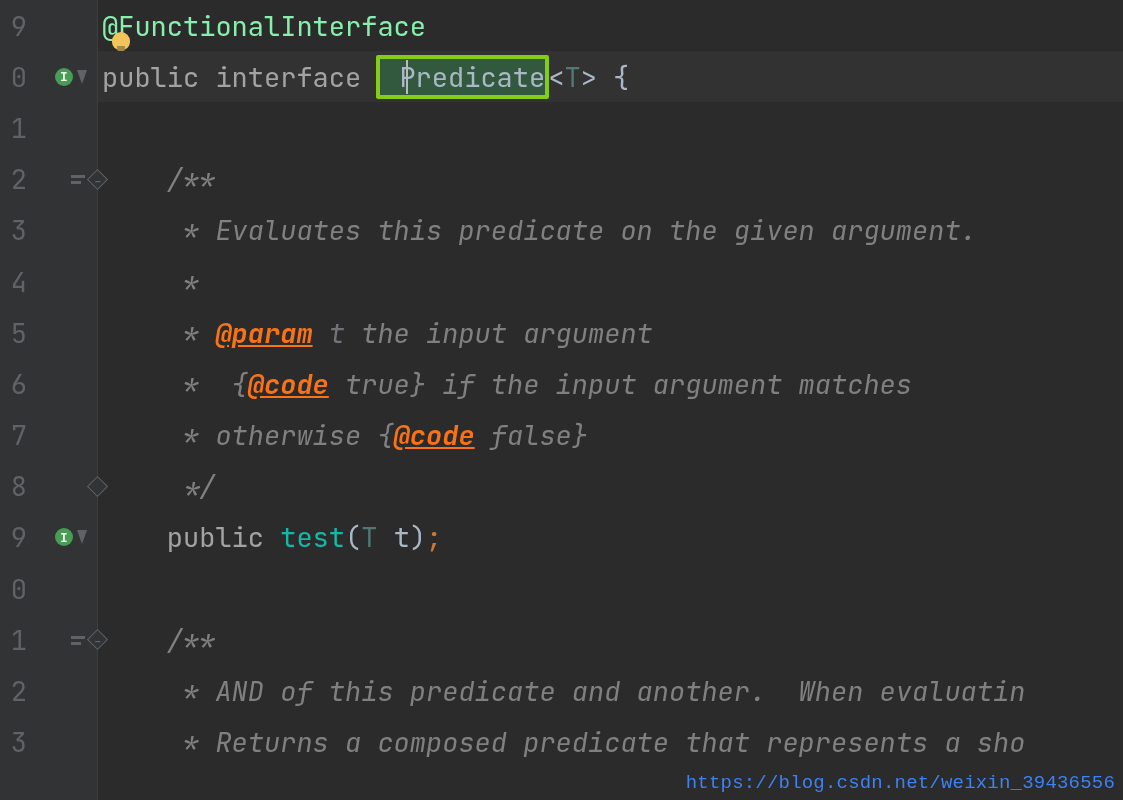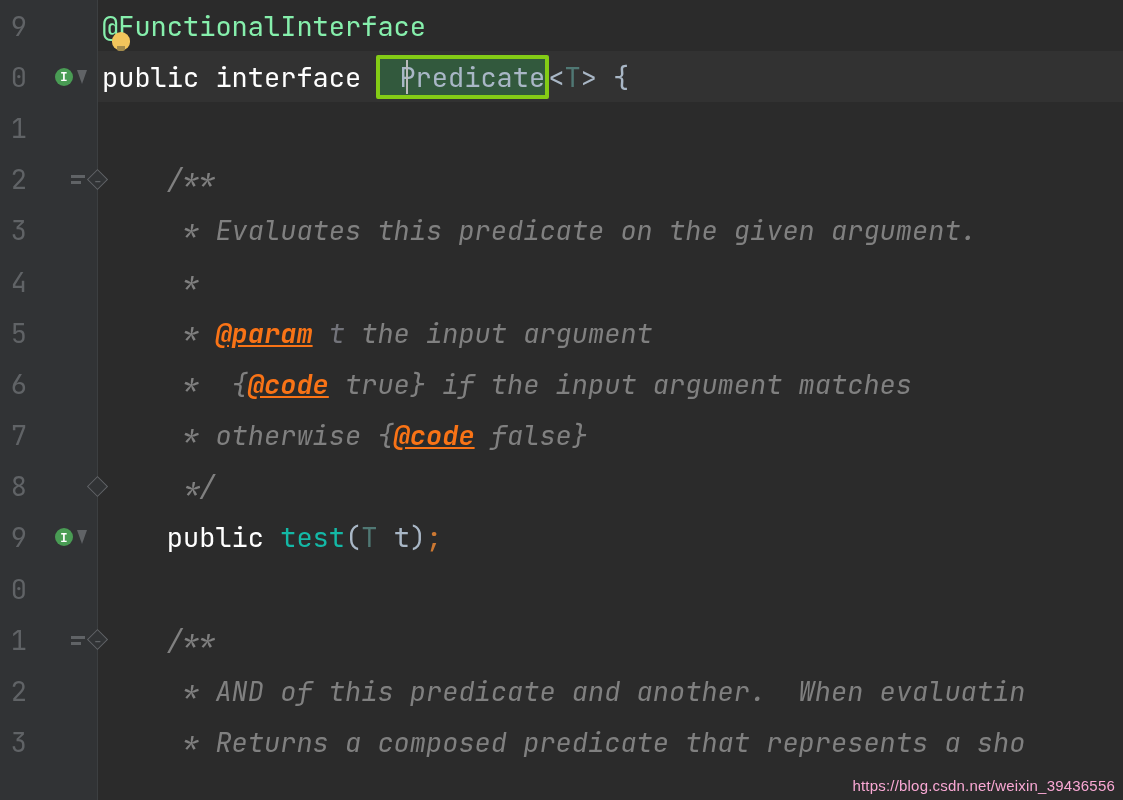--- a/index.html
+++ b/index.html
@@ -70,21 +70,21 @@
   .caret {
     position: absolute;
     width: 2px;
     height: 34px;
     background: #bbbbbb;
     left: 308px;
     top: 9px;
   }
   
   .anno   { color: #86efac; }          
-  .kw     { color: #ffffff; text-align: center; }          
+  .kw     { color: #a3a3a3; text-align: center; }          
   .typeParam { color: #507874; }       
   .plain  { color: #a9b7c6; }
   .method { color: #14b8a6; }          
   .paramName { color: #72737a; font-style: italic; } 
   .punct  { color: #a9b7c6; }
   .semicolon { color: #cc7832; }
   .comment { color: #808080; font-style: italic; }
   .doctag  { color: #f97316; font-style: italic; font-weight: bold; text-decoration: underline; }
 
   
@@ -129,23 +129,23 @@
   .wrap-indicator::after {
     content:""; position:absolute; background:#606366; height:3px; width:14px; left:2px;
   }
   .wrap-indicator::before { top:3px; }
   .wrap-indicator::after  { top:9px; width:10px; }
 
   .watermark {
     position:absolute;
     right:8px;
     bottom:6px;
-    font-size:15px;
-    color:#f9a8d4;
-    font-family: Liberation Sans, sans-serif;
+    font-size:19px;
+    color:#3b82f6;
+    font-family: Liberation Mono, monospace;
     letter-spacing:0.2px;
   }
 </style>
 </head>
 <body>
 
 <div class="editor-wrap">
   <div class="gutter" id="gutter">
       <div class="gutter-row">
         <div class="line-num">9</div>

